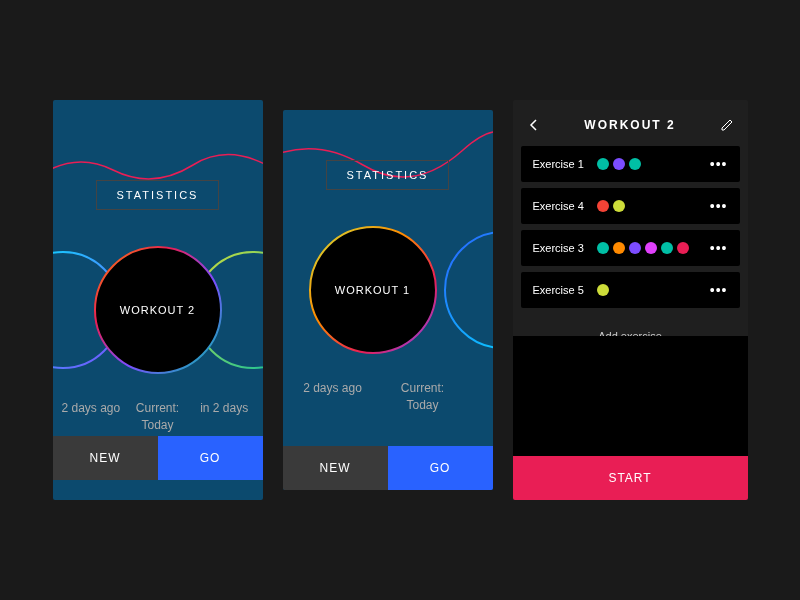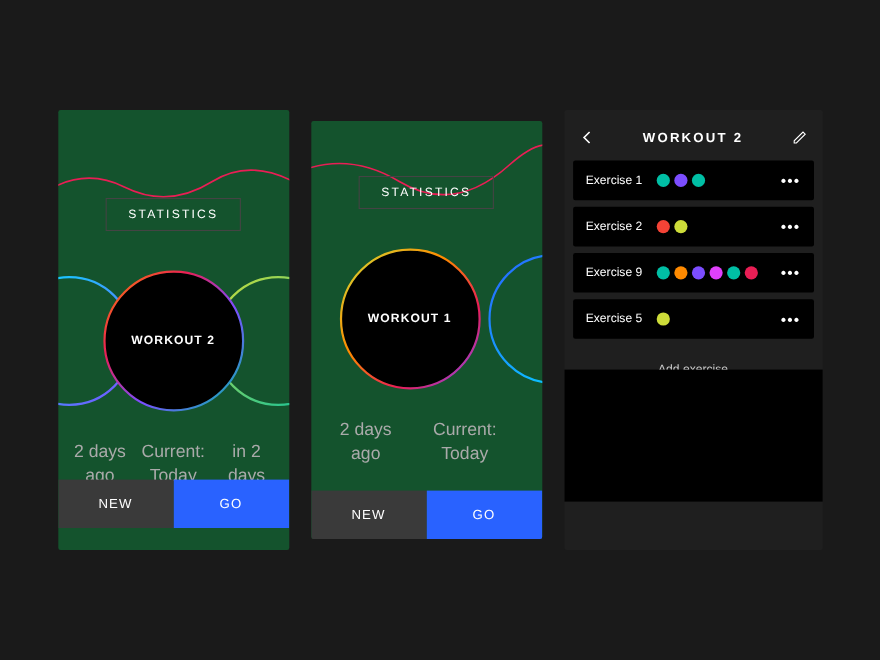--- a/index.html
+++ b/index.html
@@ -1,29 +1,29 @@
 <!DOCTYPE html>
 <html><head>
 <meta charset="utf-8">
 <style>
 *{margin:0;padding:0;box-sizing:border-box;font-family:-apple-system,BlinkMacSystemFont,"Segoe UI",sans-serif}
 body{background:#1a1a1a;width:800px;height:600px;display:flex;align-items:center;justify-content:center;gap:20px;padding:40px}
-.screen{background:#14532d;border-radius:2px;overflow:hidden;position:relative;flex-shrink:0}
+.screen{background:#0c4a6e;border-radius:2px;overflow:hidden;position:relative;flex-shrink:0}
 .screen1{width:210px;height:400px}
 .screen2{width:210px;height:380px}
 .screen3{width:235px;height:400px;background:#1f1f1f}
 .wave{position:absolute;top:40px;left:-20px;right:-20px;height:60px}
 .wave svg{width:100%;height:100%}
 .stats-box{margin:80px auto 20px;border:1px solid #444;padding:8px 20px;width:fit-content;font-size:11px;letter-spacing:2px;color:#fff;position:relative;z-index:2}
 .screen2 .stats-box{margin-top:50px}
 .ring-area{position:relative;height:160px;display:flex;align-items:center;justify-content:center}
 .ring{position:absolute;border-radius:50%}
-.main-ring{width:130px;height:130px;display:flex;align-items:center;justify-content:center;color:#fff;font-size:11px;font-weight:700;letter-spacing:1px}
+.main-ring{width:130px;height:130px;display:flex;align-items:center;justify-content:center;color:#fff;font-size:11px;font-weight:400;letter-spacing:1px}
 .side-ring{width:120px;height:120px}
-.dates{display:flex;justify-content:space-around;padding:10px 5px;font-size:16px;color:#aaa;text-align:center}
+.dates{display:flex;justify-content:space-around;padding:10px 5px;font-size:12px;color:#aaa;text-align:center}
 .dates div{width:60px;line-height:1.4}
 .btnrow{position:absolute;bottom:0;left:0;right:0;display:flex;height:44px}
 .screen1 .btnrow{bottom:20px}
 .btn{flex:1;display:flex;align-items:center;justify-content:center;font-size:12px;color:#fff;letter-spacing:1px;cursor:pointer}
 .btn-new{background:#3a3a3a}
 .btn-go{background:#2962ff}
 .btn-start{background:#e91e55}
 .s3-header{display:flex;align-items:center;justify-content:space-between;padding:18px 14px 14px;color:#fff}
 .s3-title{font-size:12px;letter-spacing:2px;font-weight:600}
 .icon{width:14px;height:14px;cursor:pointer}
@@ -147,42 +147,45 @@
       <div class="ex-row">
         <div class="ex-name">Exercise 1</div>
         <div class="dots">
           <div class="dot" style="background: rgb(0, 191, 165);"></div>
           <div class="dot" style="background: rgb(124, 77, 255);"></div>
           <div class="dot" style="background: rgb(0, 191, 165);"></div>
         </div>
         <div class="more">•••</div>
       </div>
       <div class="ex-row">
-        <div class="ex-name">Exercise 2</div>
+        <div class="ex-name">Exercise 4</div>
         <div class="dots">
           <div class="dot" style="background: rgb(244, 67, 54);"></div>
           <div class="dot" style="background: rgb(205, 220, 57);"></div>
         </div>
         <div class="more">•••</div>
       </div>
       <div class="ex-row">
-        <div class="ex-name">Exercise 9</div>
+        <div class="ex-name">Exercise 3</div>
         <div class="dots">
           <div class="dot" style="background: rgb(0, 191, 165);"></div>
           <div class="dot" style="background: rgb(255, 138, 0);"></div>
           <div class="dot" style="background: rgb(124, 77, 255);"></div>
           <div class="dot" style="background: rgb(224, 64, 251);"></div>
           <div class="dot" style="background: rgb(0, 191, 165);"></div>
           <div class="dot" style="background: rgb(233, 30, 85);"></div>
         </div>
         <div class="more">•••</div>
       </div>
       <div class="ex-row">
         <div class="ex-name">Exercise 5</div>
         <div class="dots">
           <div class="dot" style="background: rgb(205, 220, 57);"></div>
         </div>
         <div class="more">•••</div>
       </div>
     </div>
   <div class="add-ex">Add exercise</div>
   <div class="s3-bottom"></div>
+  <div class="btnrow">
+    <div class="btn btn-start">START</div>
+  </div>
 </div>
 
 </body></html>

